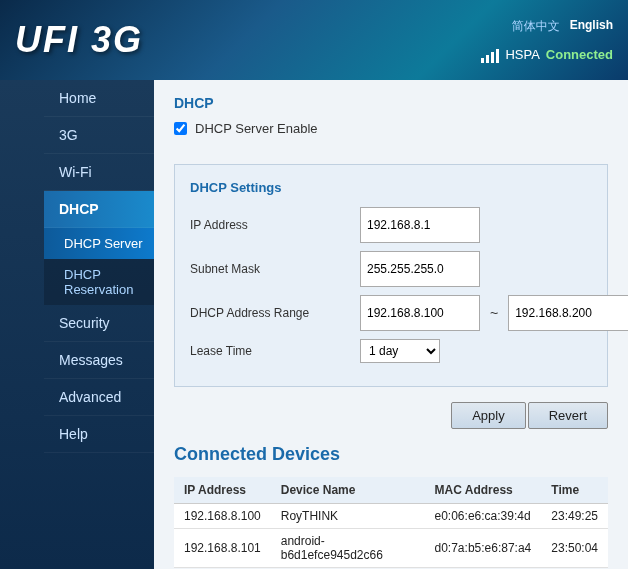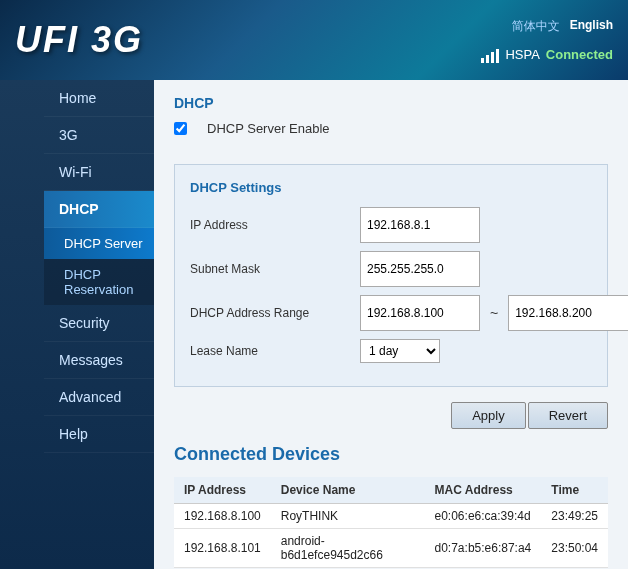--- a/index.html
+++ b/index.html
@@ -95,21 +95,21 @@
     }
     .section-title {
       color: #1a6aaa;
       font-size: 14px;
       font-weight: bold;
       margin-bottom: 10px;
     }
     .checkbox-row {
       display: flex;
       align-items: center;
-      gap: 20px;
+      gap: 8px;
       margin-bottom: 15px;
       color: #333;
     }
     .settings-box {
       background: #e8f0f8;
       border: 1px solid #c0d0e0;
       padding: 15px;
       margin-bottom: 15px;
       margin-top: 28px;
     }
@@ -278,21 +278,21 @@
       </div>
 
       <div class="form-row">
         <span class="form-label">DHCP Address Range</span>
         <input type="text" class="form-input" value="192.168.8.100" style="">
         <span class="range-sep">~</span>
         <input type="text" class="form-input" style="width: 130px;" value="192.168.8.200">
       </div>
 
       <div class="form-row">
-        <span class="form-label">Lease Name</span>
+        <span class="form-label">Lease Time</span>
         <select class="lease-select">
           <option>1 day</option>
           <option>2 days</option>
           <option>7 days</option>
           <option>1 hour</option>
         </select>
       </div>
     </div>
 
     <div class="button-row">

